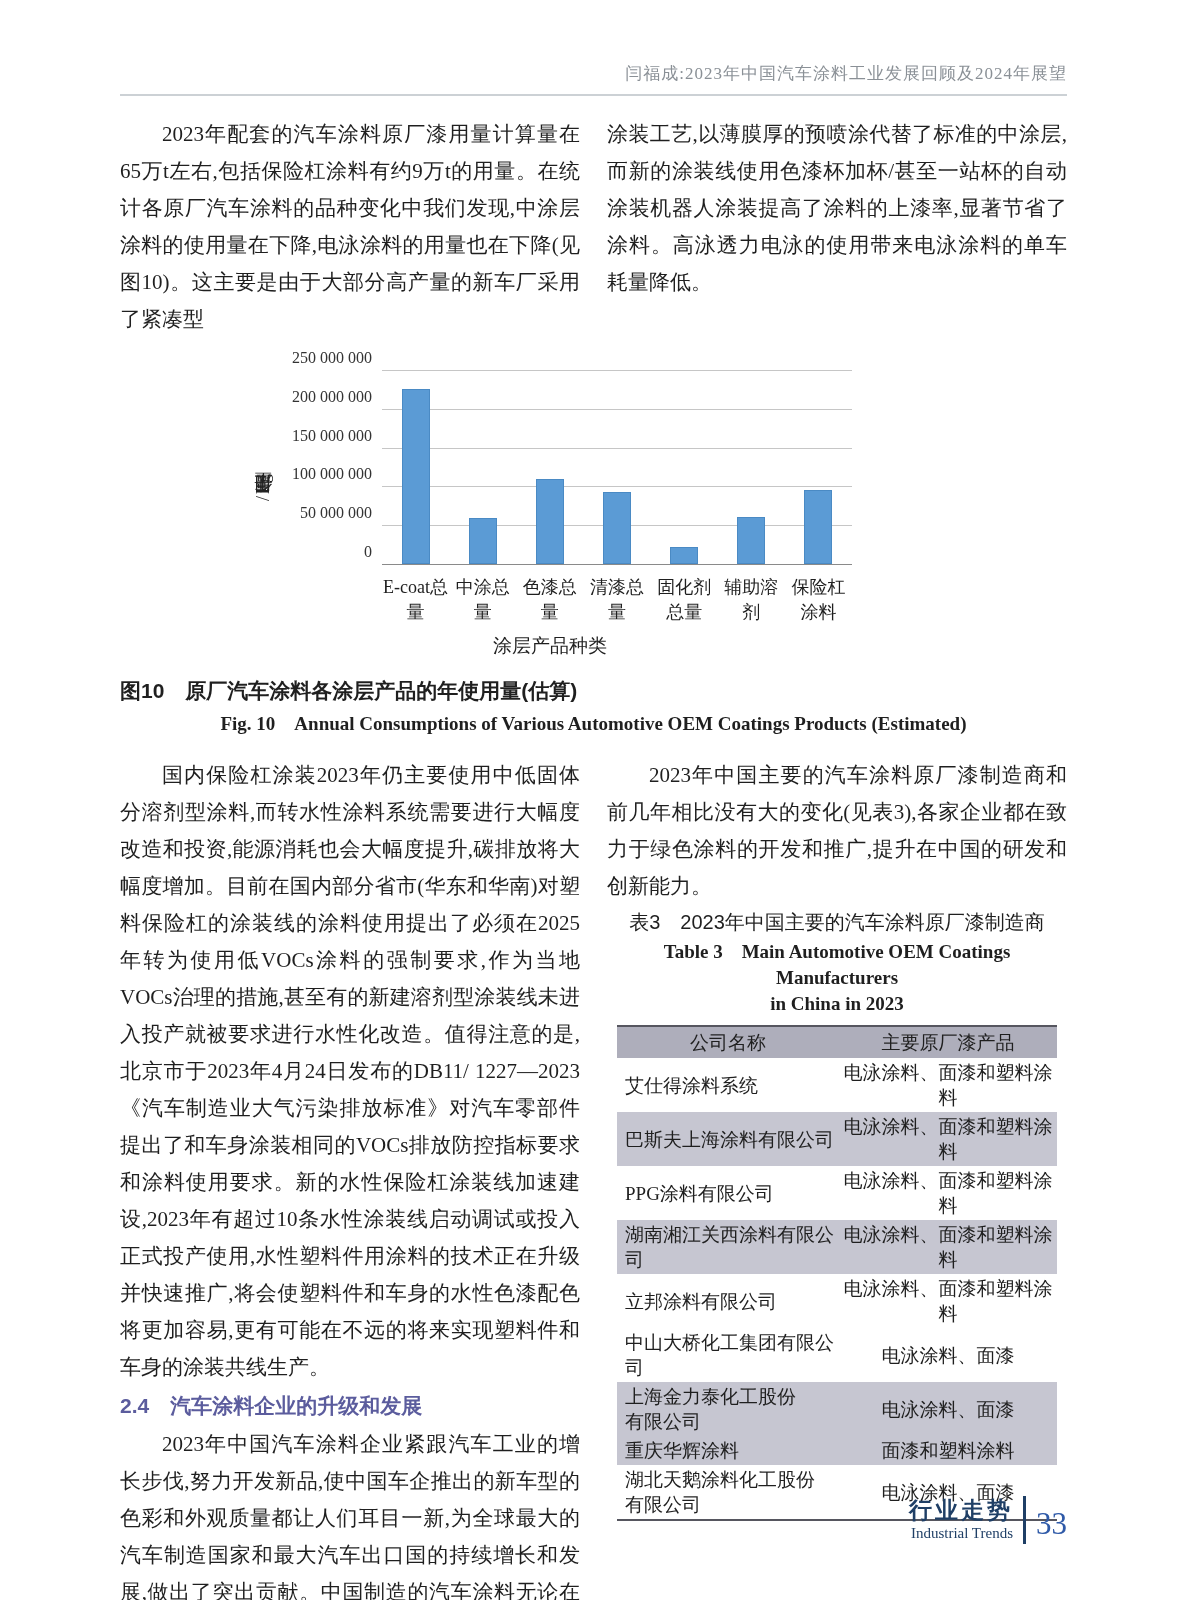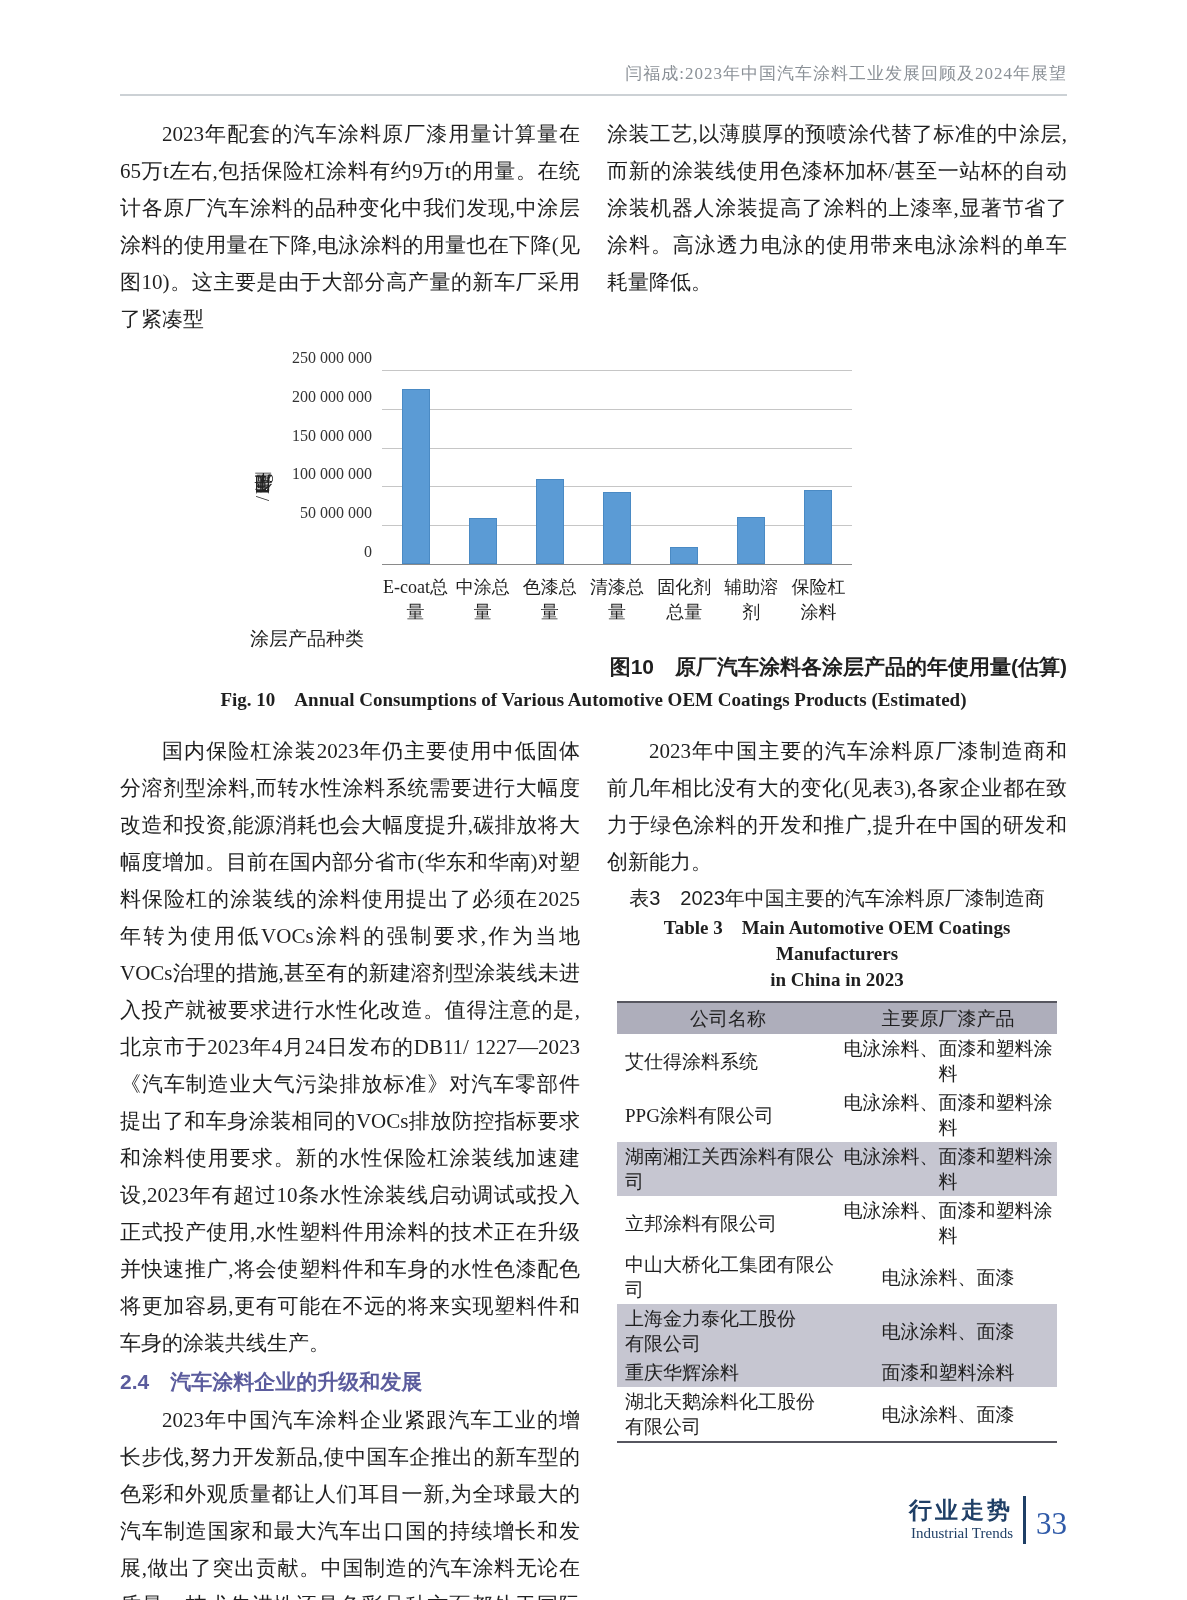--- a/index.html
+++ b/index.html
@@ -51,23 +51,23 @@
     position:relative; width:470px; height:194px;
     border-bottom:1px solid #8a8a8a;
   }
   .gridline { position:absolute; left:0; width:100%; height:1px; background:#c6c6c6; }
   .bar { position:absolute; bottom:0; width:28px; background:#5b9bd5; border:1px solid #4a8ac4; box-sizing:border-box; }
   .chart-cats { display:flex; width:470px; }
   .chart-cat {
     text-align:center; white-space:pre-line; font-size:18px; line-height:25px;
     padding-top:10px; color:#1f1f1f;
   }
-  .chart-xlabel { text-align:left; font-size:19px; margin-top:1px; margin-left:130px; width:600px; }
+  .chart-xlabel { text-align:center; font-size:19px; margin-top:8px; margin-left:130px; width:600px; }
   .fig-caption-cn {
-    text-align:right; margin-top:1px;
+    text-align:left; margin-top:18px;
     font-family:"Liberation Sans","DejaVu Sans",sans-serif; font-weight:bold; font-size:21px;
   }
   .fig-caption-en {
     text-align:center; margin-top:6px; font-weight:bold; font-size:19px;
   }
 
   
   .tbl-title-cn {
     text-align:center; font-family:"Liberation Sans","DejaVu Sans",sans-serif;
     font-weight:normal; font-size:20px; line-height:26px; margin-top:4px;
@@ -183,20 +183,24 @@
             <tr>
               <th>公司名称</th>
               <th>主要原厂漆产品</th>
             </tr>
           </thead>
           <tbody>
               <tr>
                 <td class="company">艾仕得涂料系统</td>
                 <td class="product">电泳涂料、面漆和塑料涂料</td>
               </tr>
+              <tr class="shade">
+                <td class="company">巴斯夫上海涂料有限公司</td>
+                <td class="product">电泳涂料、面漆和塑料涂料</td>
+              </tr>
               <tr>
                 <td class="company">PPG涂料有限公司</td>
                 <td class="product">电泳涂料、面漆和塑料涂料</td>
               </tr>
               <tr class="shade">
                 <td class="company">湖南湘江关西涂料有限公司</td>
                 <td class="product">电泳涂料、面漆和塑料涂料</td>
               </tr>
               <tr>
                 <td class="company">立邦涂料有限公司</td>

